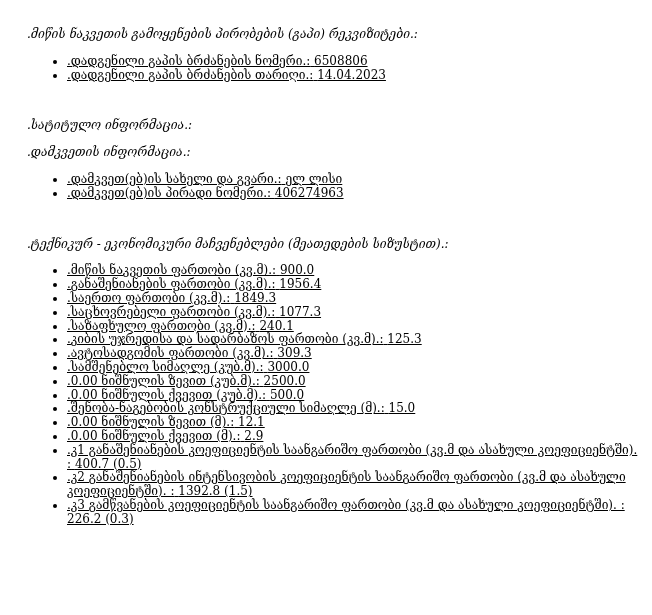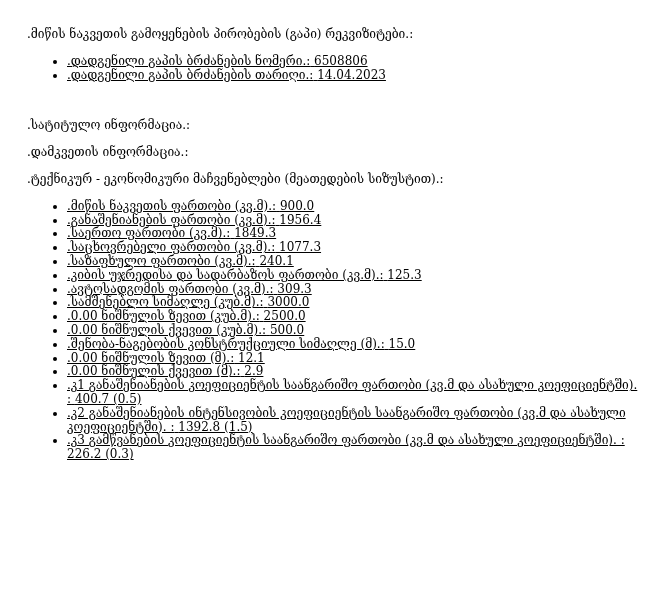--- a/index.html
+++ b/index.html
@@ -11,20 +11,21 @@
     color: #000000;
     font-family: "DejaVu Serif", "DejaVu Sans", serif;
     font-size: 12px;
     line-height: 1.15;
     padding: 28px 12px 0 27px;
     overflow: hidden;
   }
   .section-title {
     margin: 0 0 13px 0;
     padding: 0;
+    font-style: italic;
   }
   ul.section-list {
     margin: 0 0 37px 0;
     padding: 0 0 0 40px;
     list-style-type: disc;
   }
   section:last-child ul.section-list { margin-bottom: 16px; }
   li.list-item {
     margin: 0;
     padding: 0;
@@ -42,20 +43,24 @@
         <ul class="section-list">
           <li class="list-item"><span>.დადგენილი გაპის ბრძანების ნომერი.:</span> <span>6508806</span></li>
           <li class="list-item"><span>.დადგენილი გაპის ბრძანების თარიღი.:</span> <span>14.04.2023</span></li>
         </ul>
       </section>
       <section>
         <p class="section-title">.სატიტულო ინფორმაცია.:</p>
       </section>
       <section>
         <p class="section-title">.დამკვეთის ინფორმაცია.:</p>
+        <ul class="section-list">
+          <li class="list-item"><span>.დამკვეთ(ებ)ის სახელი და გვარი.:</span> <span>ელ ლისი</span></li>
+          <li class="list-item"><span>.დამკვეთ(ებ)ის პირადი ნომერი.:</span> <span>406274963</span></li>
+        </ul>
       </section>
       <section>
         <p class="section-title">.ტექნიკურ - ეკონომიკური მაჩვენებლები (მეათედების სიზუსტით).:</p>
         <ul class="section-list">
           <li class="list-item"><span>.მიწის ნაკვეთის ფართობი (კვ.მ).:</span> <span>900.0</span></li>
           <li class="list-item"><span>.განაშენიანების ფართობი (კვ.მ).:</span> <span>1956.4</span></li>
           <li class="list-item"><span>.საერთო ფართობი (კვ.მ).:</span> <span>1849.3</span></li>
           <li class="list-item"><span>.საცხოვრებელი ფართობი (კვ.მ).:</span> <span>1077.3</span></li>
           <li class="list-item"><span>.საზაფხულო ფართობი (კვ.მ).:</span> <span>240.1</span></li>
           <li class="list-item"><span>.კიბის უჯრედისა და სადარბაზოს ფართობი (კვ.მ).:</span> <span>125.3</span></li>

